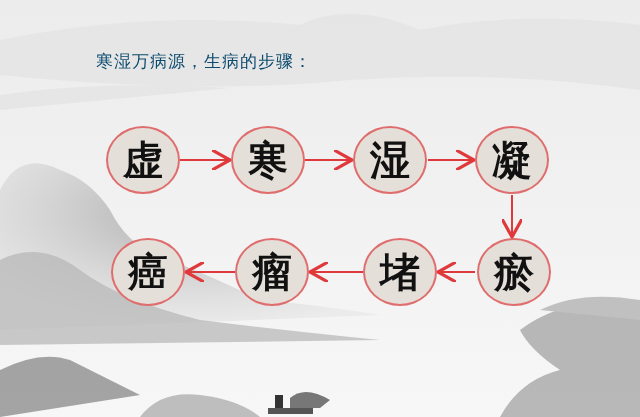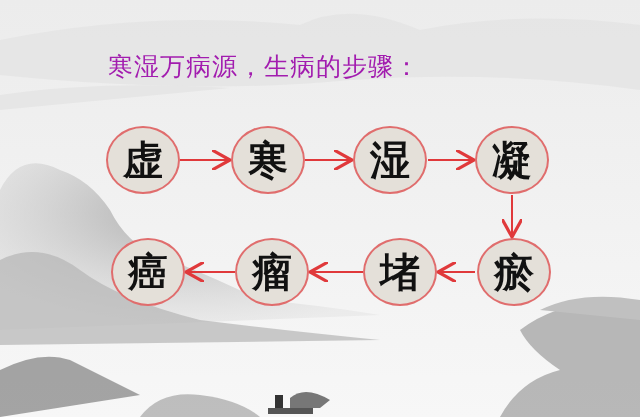--- a/index.html
+++ b/index.html
@@ -1,19 +1,19 @@
 <!DOCTYPE html>
 <html><head>
 <meta charset="utf-8">
 <style>
   html, body { margin:0; padding:0; }
   body { width:640px; height:417px; overflow:hidden; position:relative;
     background:#f4f4f4; font-family:"DejaVu Sans", sans-serif; }
   .bg { position:absolute; inset:0; }
-  .title { position:absolute; left:108px; top:50px; font-size:25px; color:#a21caf;
+  .title { position:absolute; left:96px; top:50px; font-size:17px; color:#0c4a6e;
     letter-spacing:1px; font-family:"DejaVu Sans", sans-serif; white-space:nowrap; }
   .node { position:absolute; width:74px; height:68px; border-radius:50%;
     background:#e4e0d9; border:2px solid #e06d6d; box-sizing:border-box;
     display:flex; align-items:center; justify-content:center;
     font-family:"DejaVu Serif", serif; font-size:40px; color:#111; font-weight:bold; }
   svg.arrows { position:absolute; inset:0; }
 </style>
 </head>
 <body>
 

